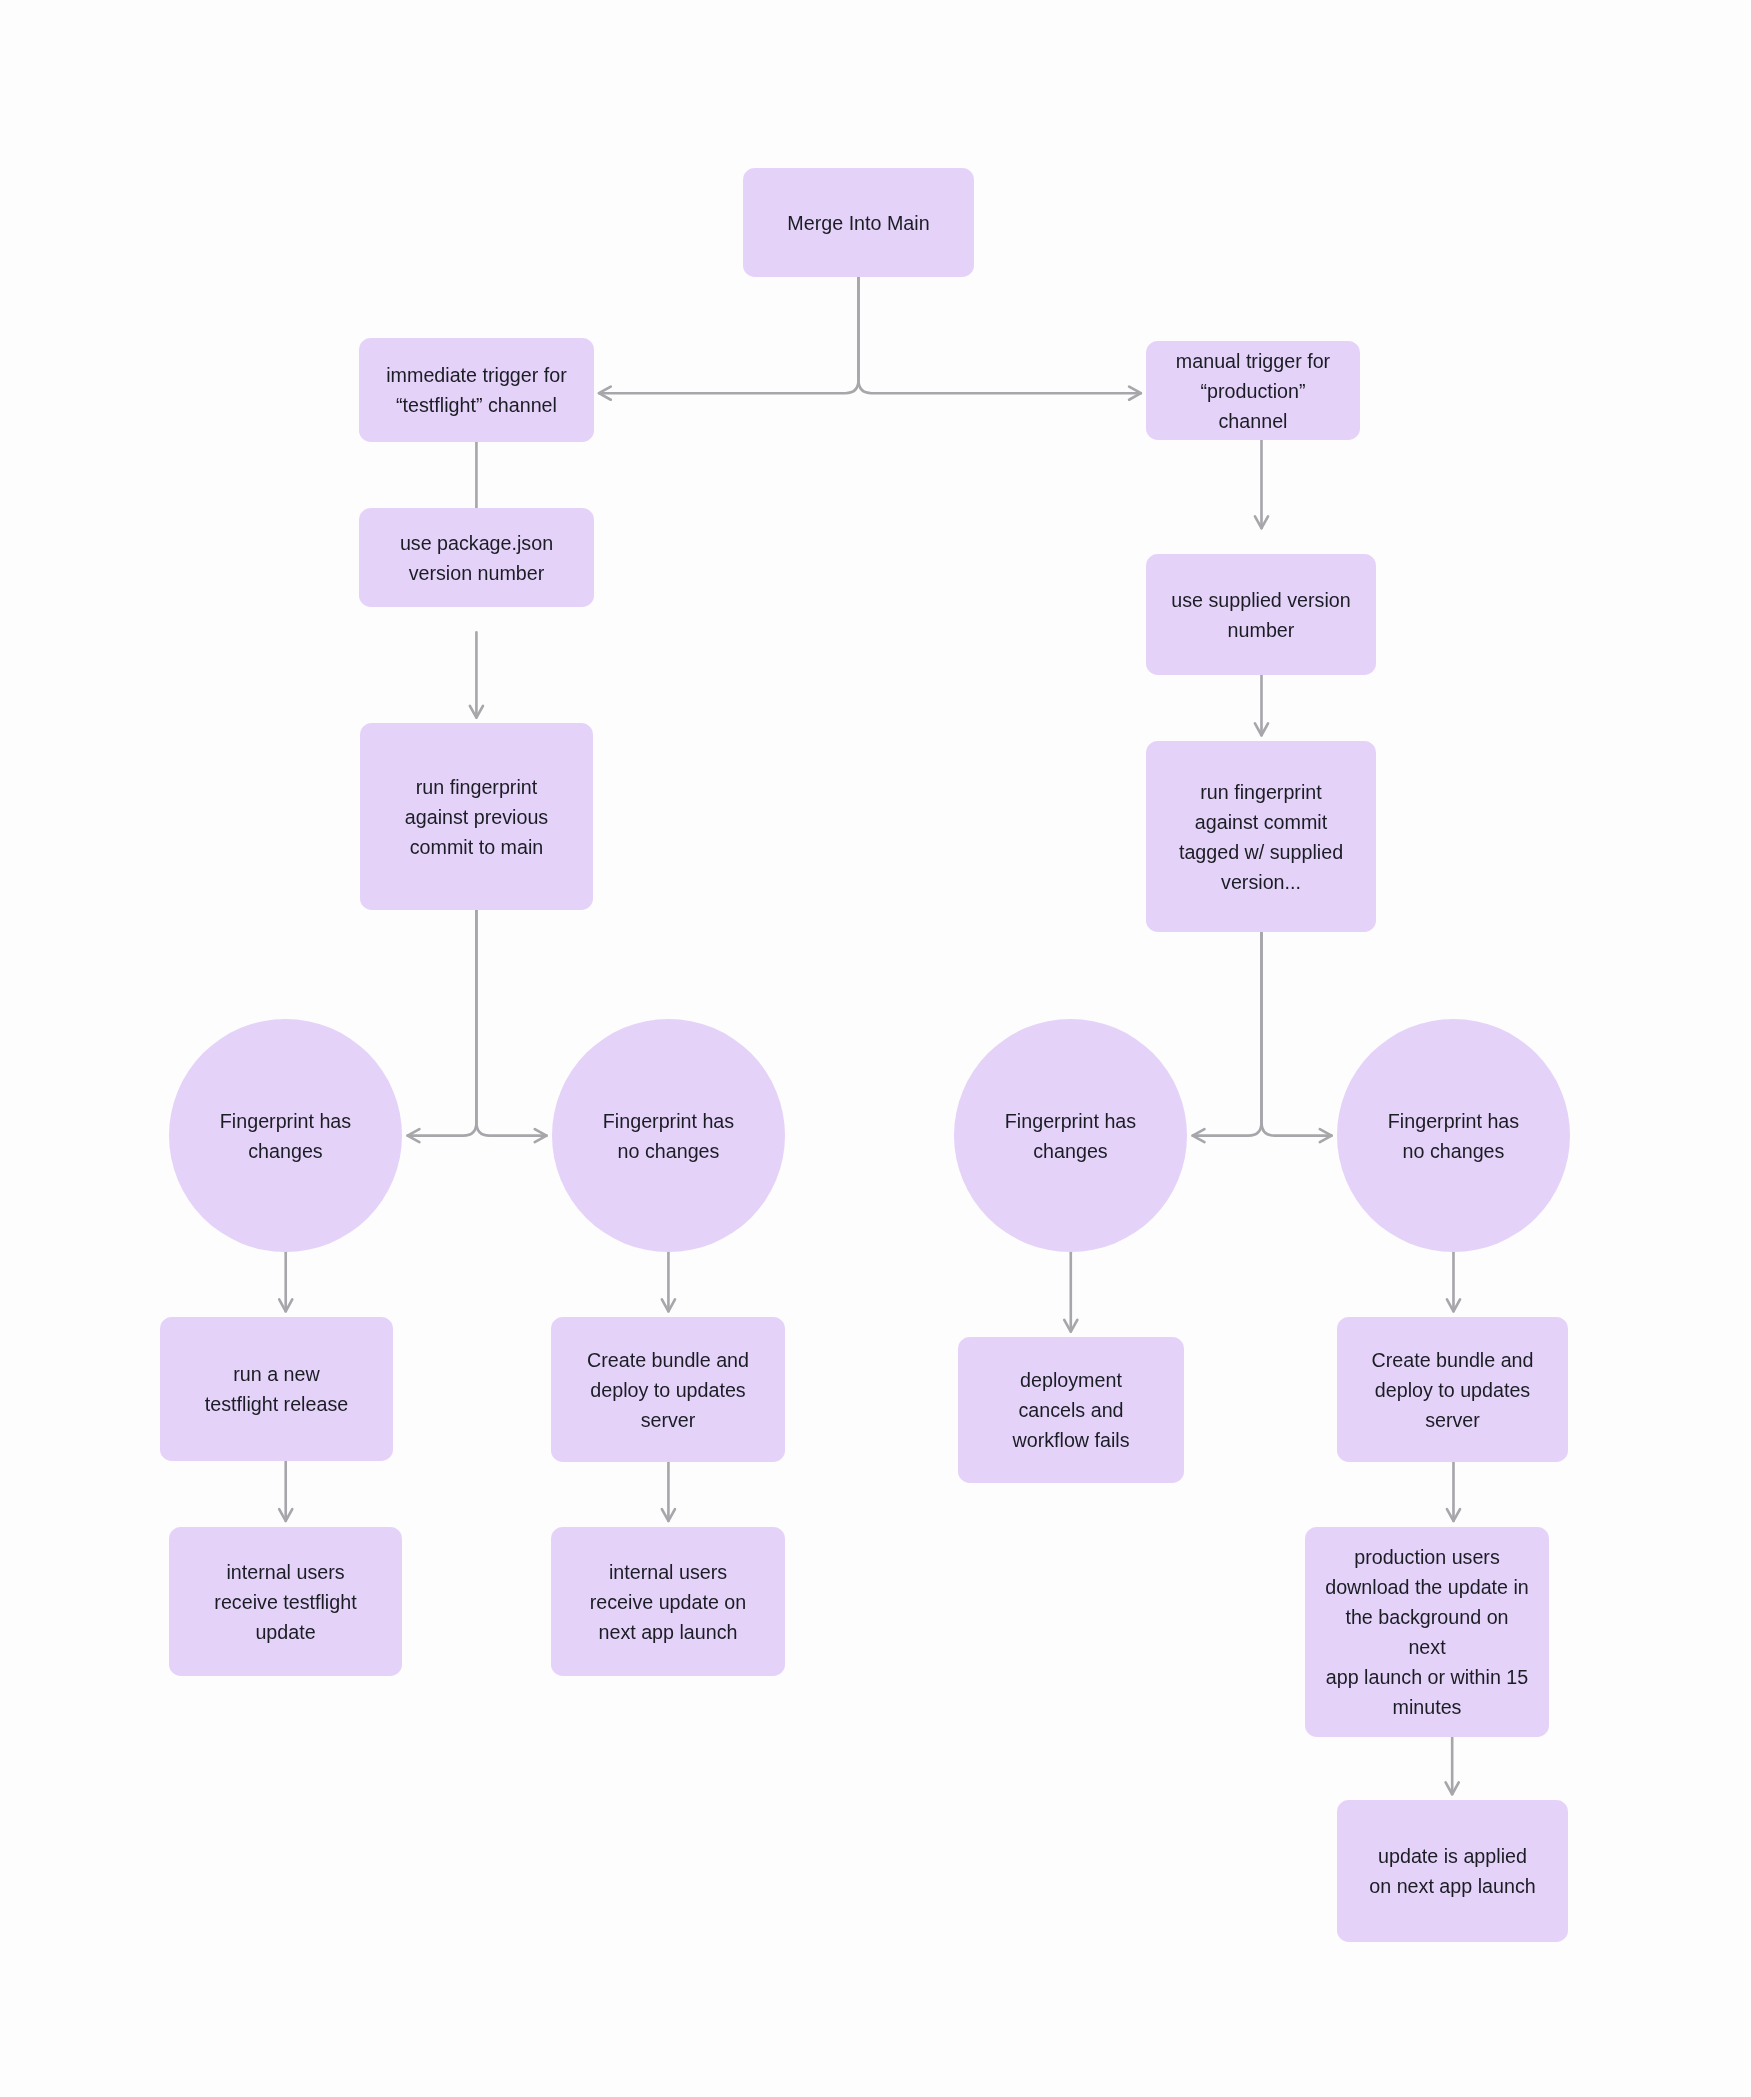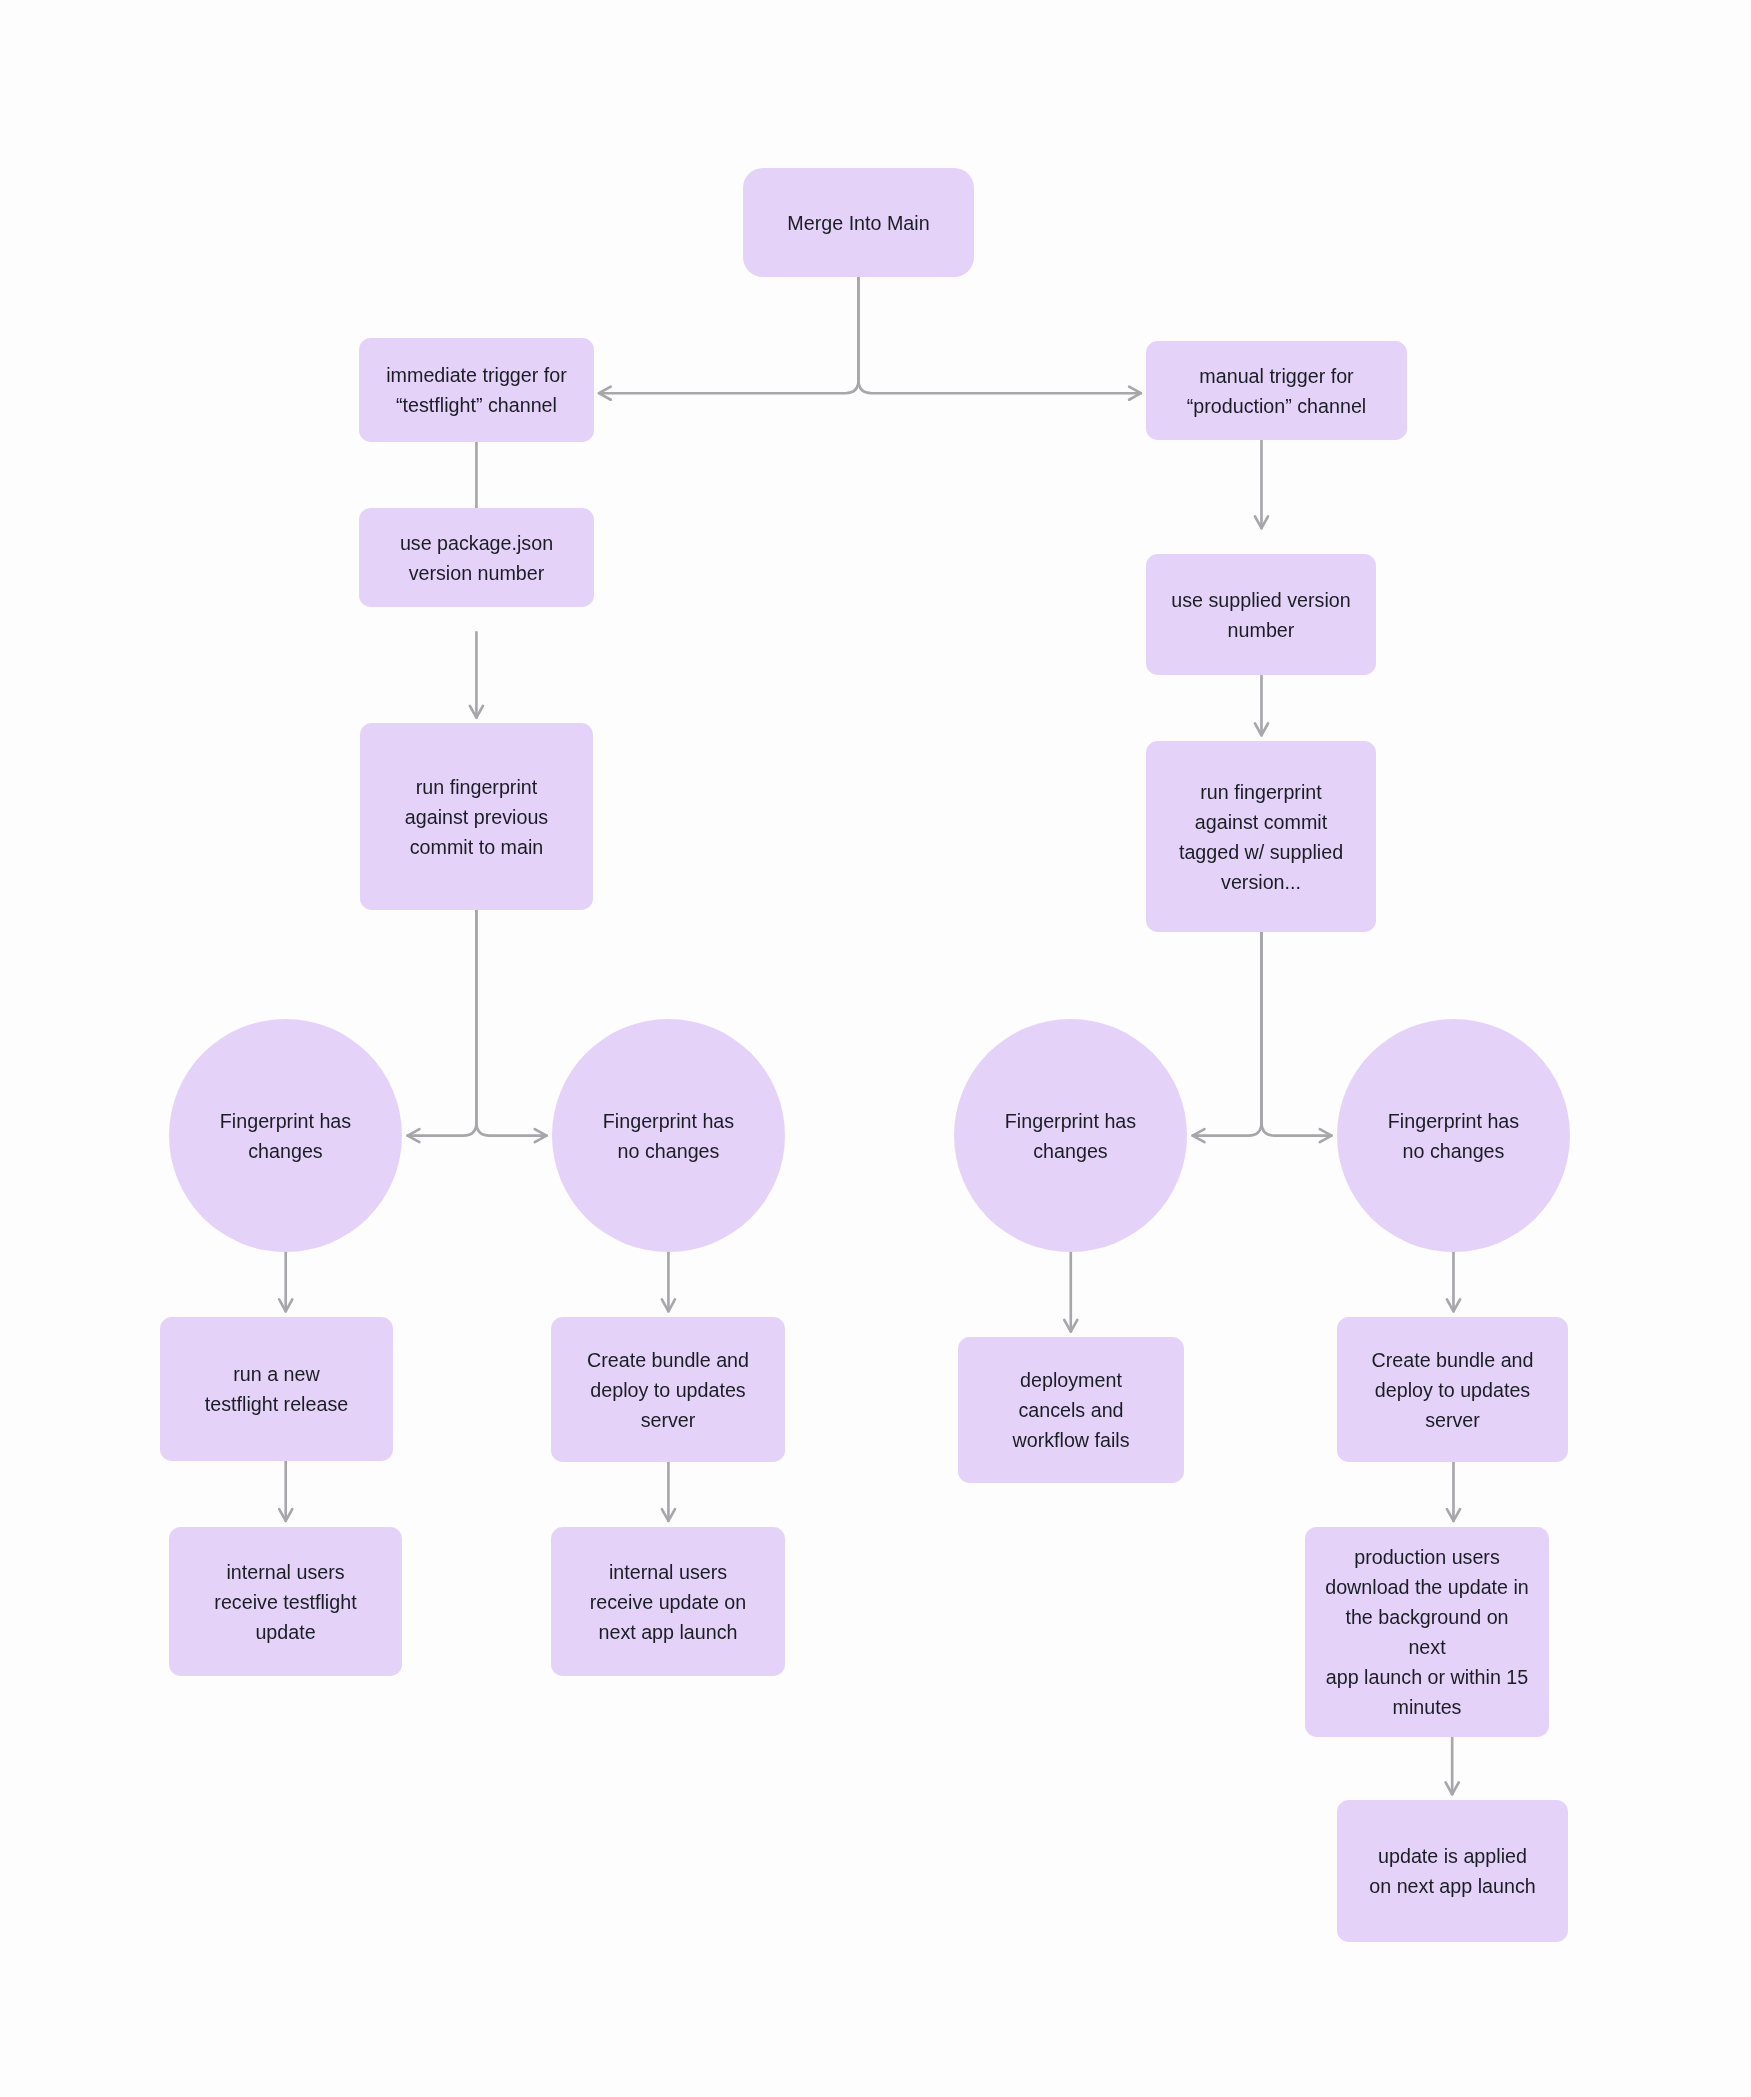--- a/index.html
+++ b/index.html
@@ -61,30 +61,30 @@
       <path d="M1020 1911 L1020 2001" marker-end="url(#arrowhead)"></path>
       <path d="M1634 1911 L1634 2032" marker-end="url(#arrowhead)"></path>
       <path d="M2218 1911 L2218 2001" marker-end="url(#arrowhead)"></path>
       <path d="M436 2228 L436 2321" marker-end="url(#arrowhead)"></path>
       <path d="M1020 2230 L1020 2321" marker-end="url(#arrowhead)"></path>
       <path d="M2218 2230 L2218 2321" marker-end="url(#arrowhead)"></path>
       <path d="M2216 2649 L2216 2738" marker-end="url(#arrowhead)"></path>
     </g>
   </svg>
 
-  <div class="node rect" style="left:743px;top:168px;width:231px;height:109px;border-radius:20px;">
+  <div class="node rect" style="left:743px;top:168px;width:231px;height:109px;">
     <span class="node-label">Merge Into Main</span>
   </div>
 
   <div class="node rect" style="left:359px;top:338px;width:235px;height:104px;">
     <span class="node-label">immediate trigger for
 “testflight” channel</span>
   </div>
 
-  <div class="node rect" style="left:1146px;top:341px;width:261px;height:99px;">
+  <div class="node rect" style="left:1146px;top:341px;width:214px;height:99px;">
     <span class="node-label">manual trigger for
 “production” channel</span>
   </div>
 
   <div class="node rect" style="left:359px;top:508px;width:235px;height:99px;">
     <span class="node-label">use package.json
 version number</span>
   </div>
 
   <div class="node rect" style="left:1146px;top:554px;width:230px;height:121px;">

